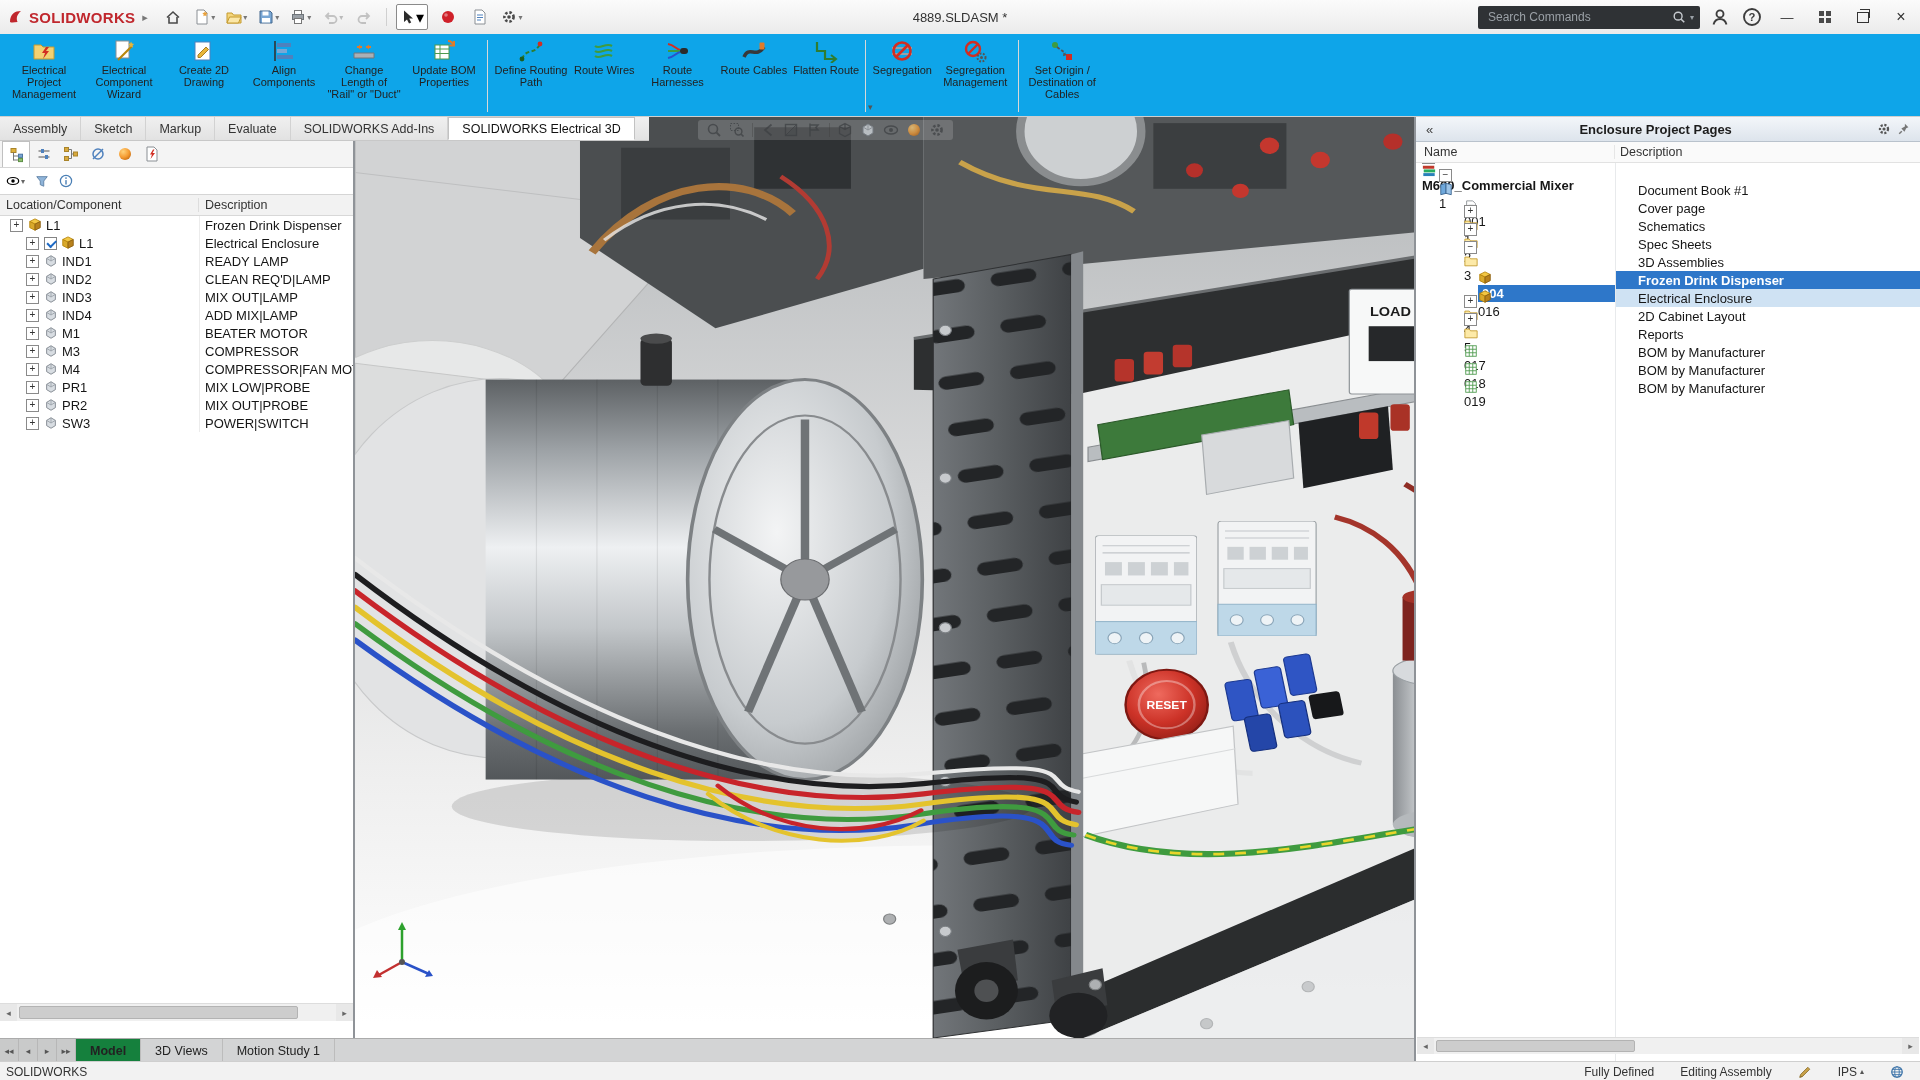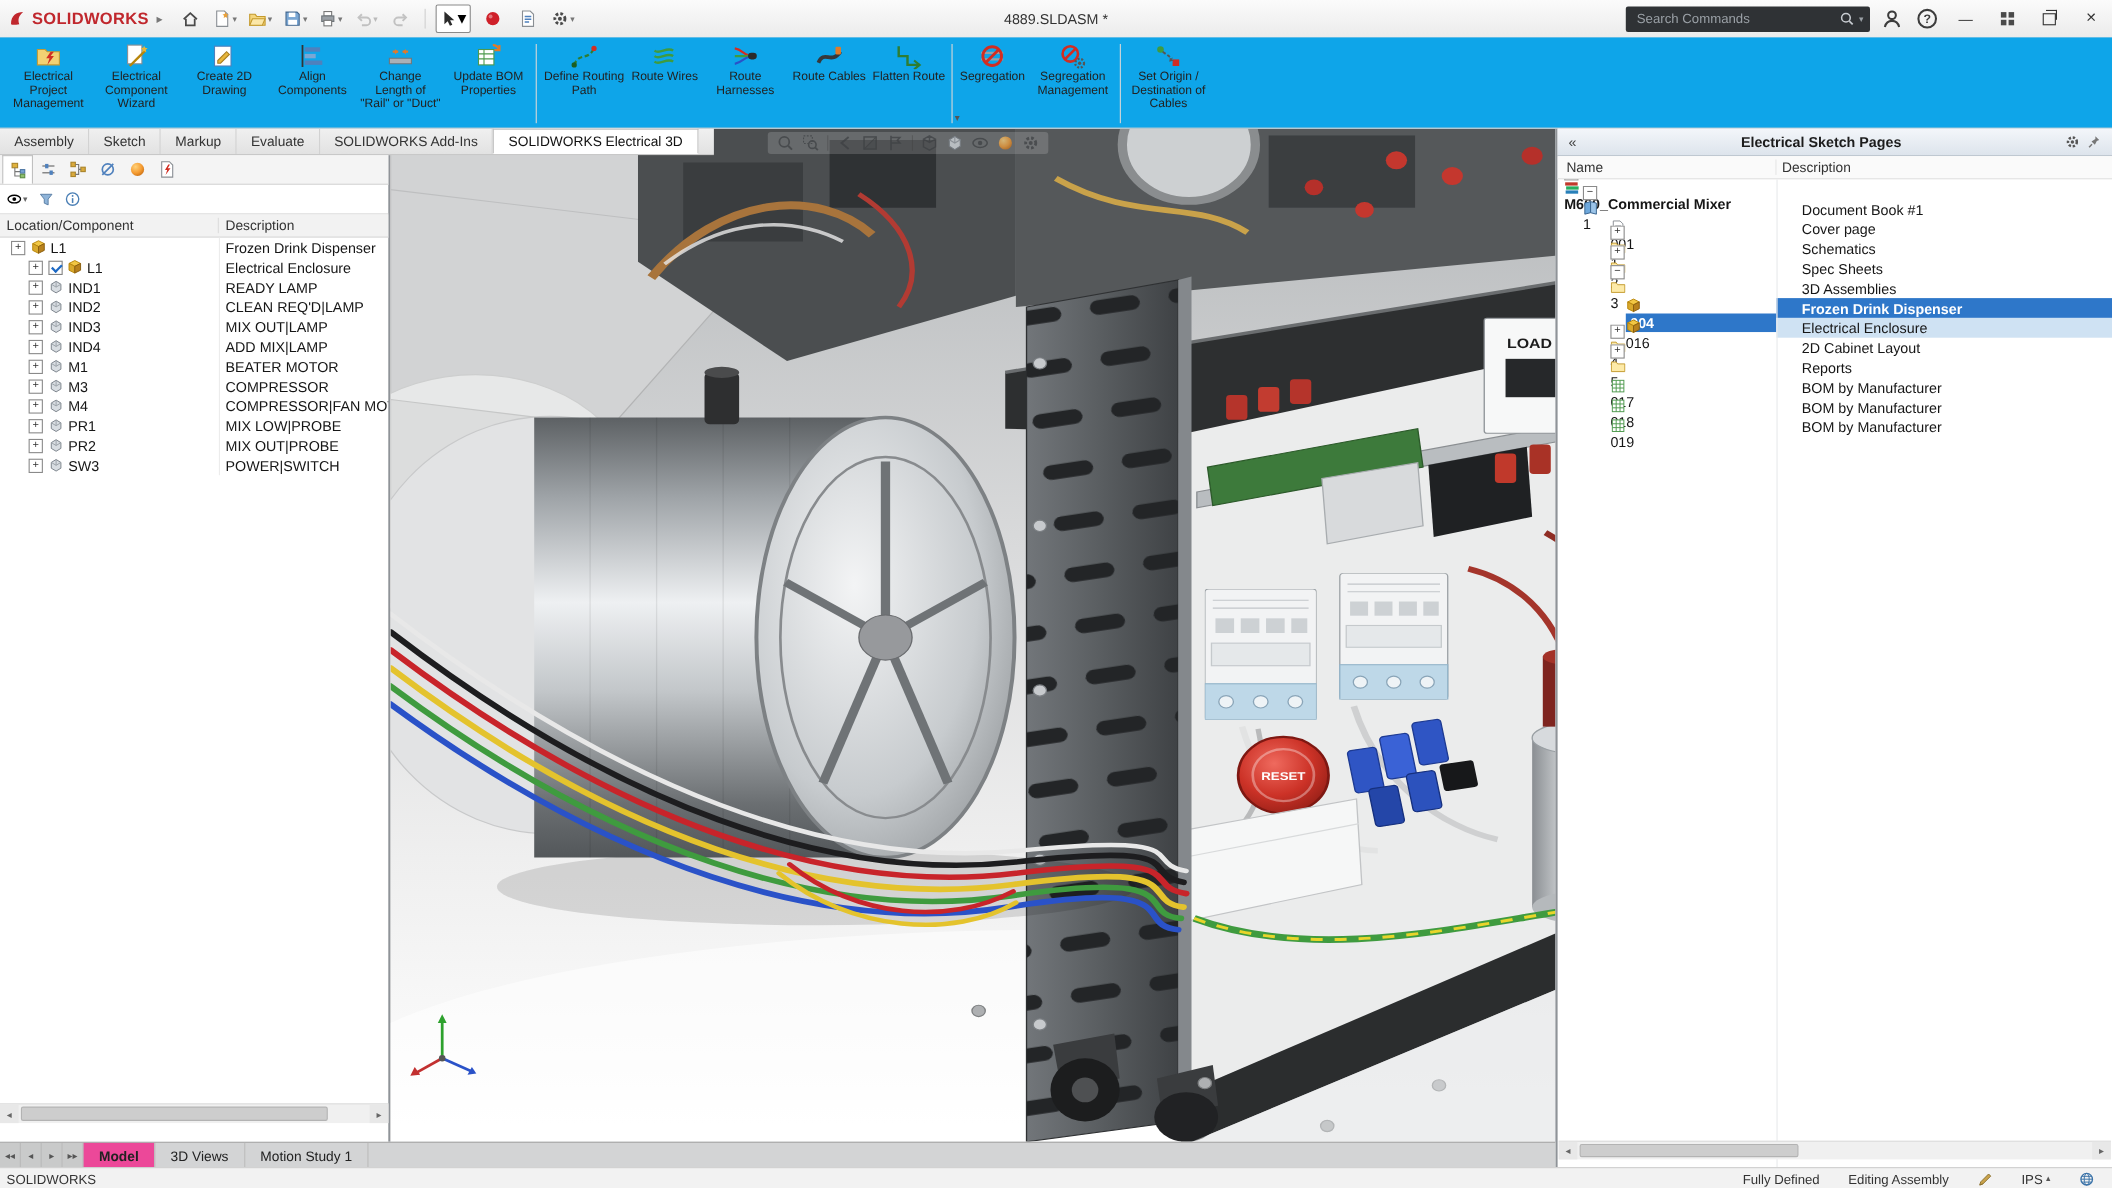--- a/index.html
+++ b/index.html
@@ -103,21 +103,21 @@
   .pp-row.bold .ntxt{font-weight:bold;}
   .pp-row.sel .ntxt{background:#2e77c9;color:#fff;font-weight:bold;padding:1px 4px;}
   .pp-row.sel .pdesc{background:#2e77c9;color:#fff;font-weight:bold;}
   .pp-row.hl .pdesc{background:#cfe2f3;}
   .rp-hscroll{position:absolute;bottom:7px;left:1px;right:1px;height:16px;background:#f0f0f0;border-top:1px solid #ddd;display:flex;align-items:center;}
 
   
   .doc-tabbar{position:absolute;top:1038px;left:0;width:1414px;height:23px;background:#d3d4d5;border-top:1px solid #ababab;display:flex;align-items:stretch;}
   .nav-btn{width:18px;display:flex;align-items:center;justify-content:center;font-size:9px;color:#555;background:#c9caca;border-right:1px solid #b7b7b7;}
   .dtab{display:flex;align-items:center;padding:0 14px;font-size:12.5px;color:#222;border-right:1px solid #bcbcbc;}
-  .dtab.active{background:#ec4899;font-weight:bold;text-align:center;}
+  .dtab.active{background:#15803d;font-weight:bold;text-align:center;}
   .statusbar{position:absolute;top:1061px;left:0;right:0;height:19px;background:#f2f2f2;border-top:1px solid #cfcfcf;display:flex;align-items:center;font-size:12px;color:#333;}
   .sb-left{padding-left:6px;}
   .sb-right{margin-left:auto;display:flex;align-items:center;gap:26px;padding-right:16px;}
   .sb-item{display:flex;align-items:center;gap:3px;}
   .sb-item .up{font-size:8px;color:#555;}
 </style>
 </head>
 <body>
 
 <svg style="position:absolute;width:0;height:0" aria-hidden="true">
@@ -1078,21 +1078,21 @@
         <path d="M4 60l9-1-5-7z" fill="#c23030"></path>
       <path d="M33 44 60 56" stroke="#2a52c8" stroke-width="2.5"></path>
         <path d="M64 58l-8 1 4-7z" fill="#2a52c8"></path>
       <circle cx="33" cy="44" r="3" fill="#555"></circle>
     </svg>
   </div>
 
   <div class="right-panel">
     <div class="rp-header">
       <span class="rp-collapse">«</span>
-      <span class="rp-title">Electrical Sketch Pages</span>
+      <span class="rp-title">Enclosure Project Pages</span>
       <span class="rp-hbtn">
           <svg class="i14" style="color:#555">
             <use href="#sym-gear"></use>
           </svg>
         </span>
       <span class="rp-hbtn">
           <svg class="i14">
             <use href="#sym-pin"></use>
           </svg>
         </span>

